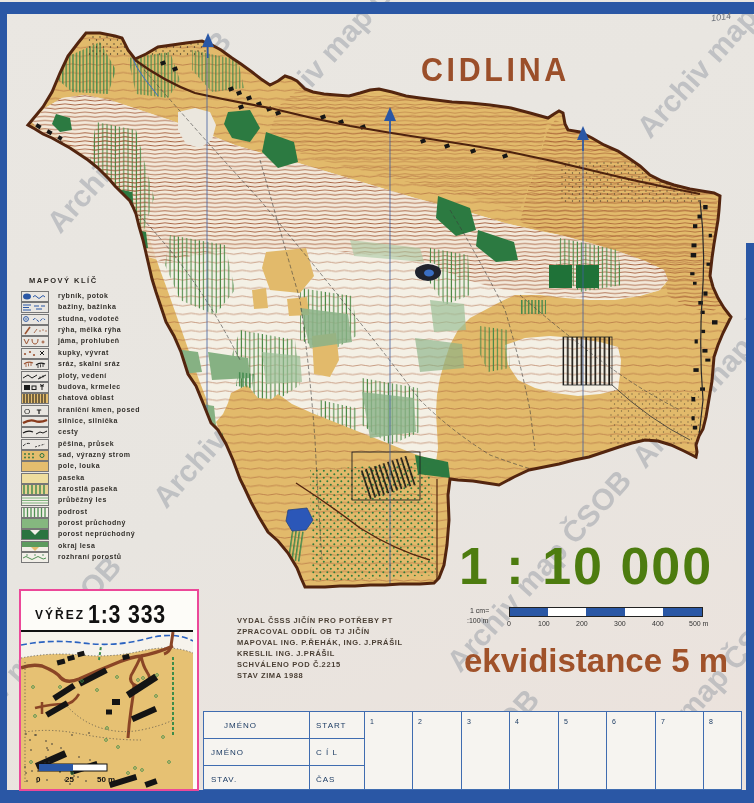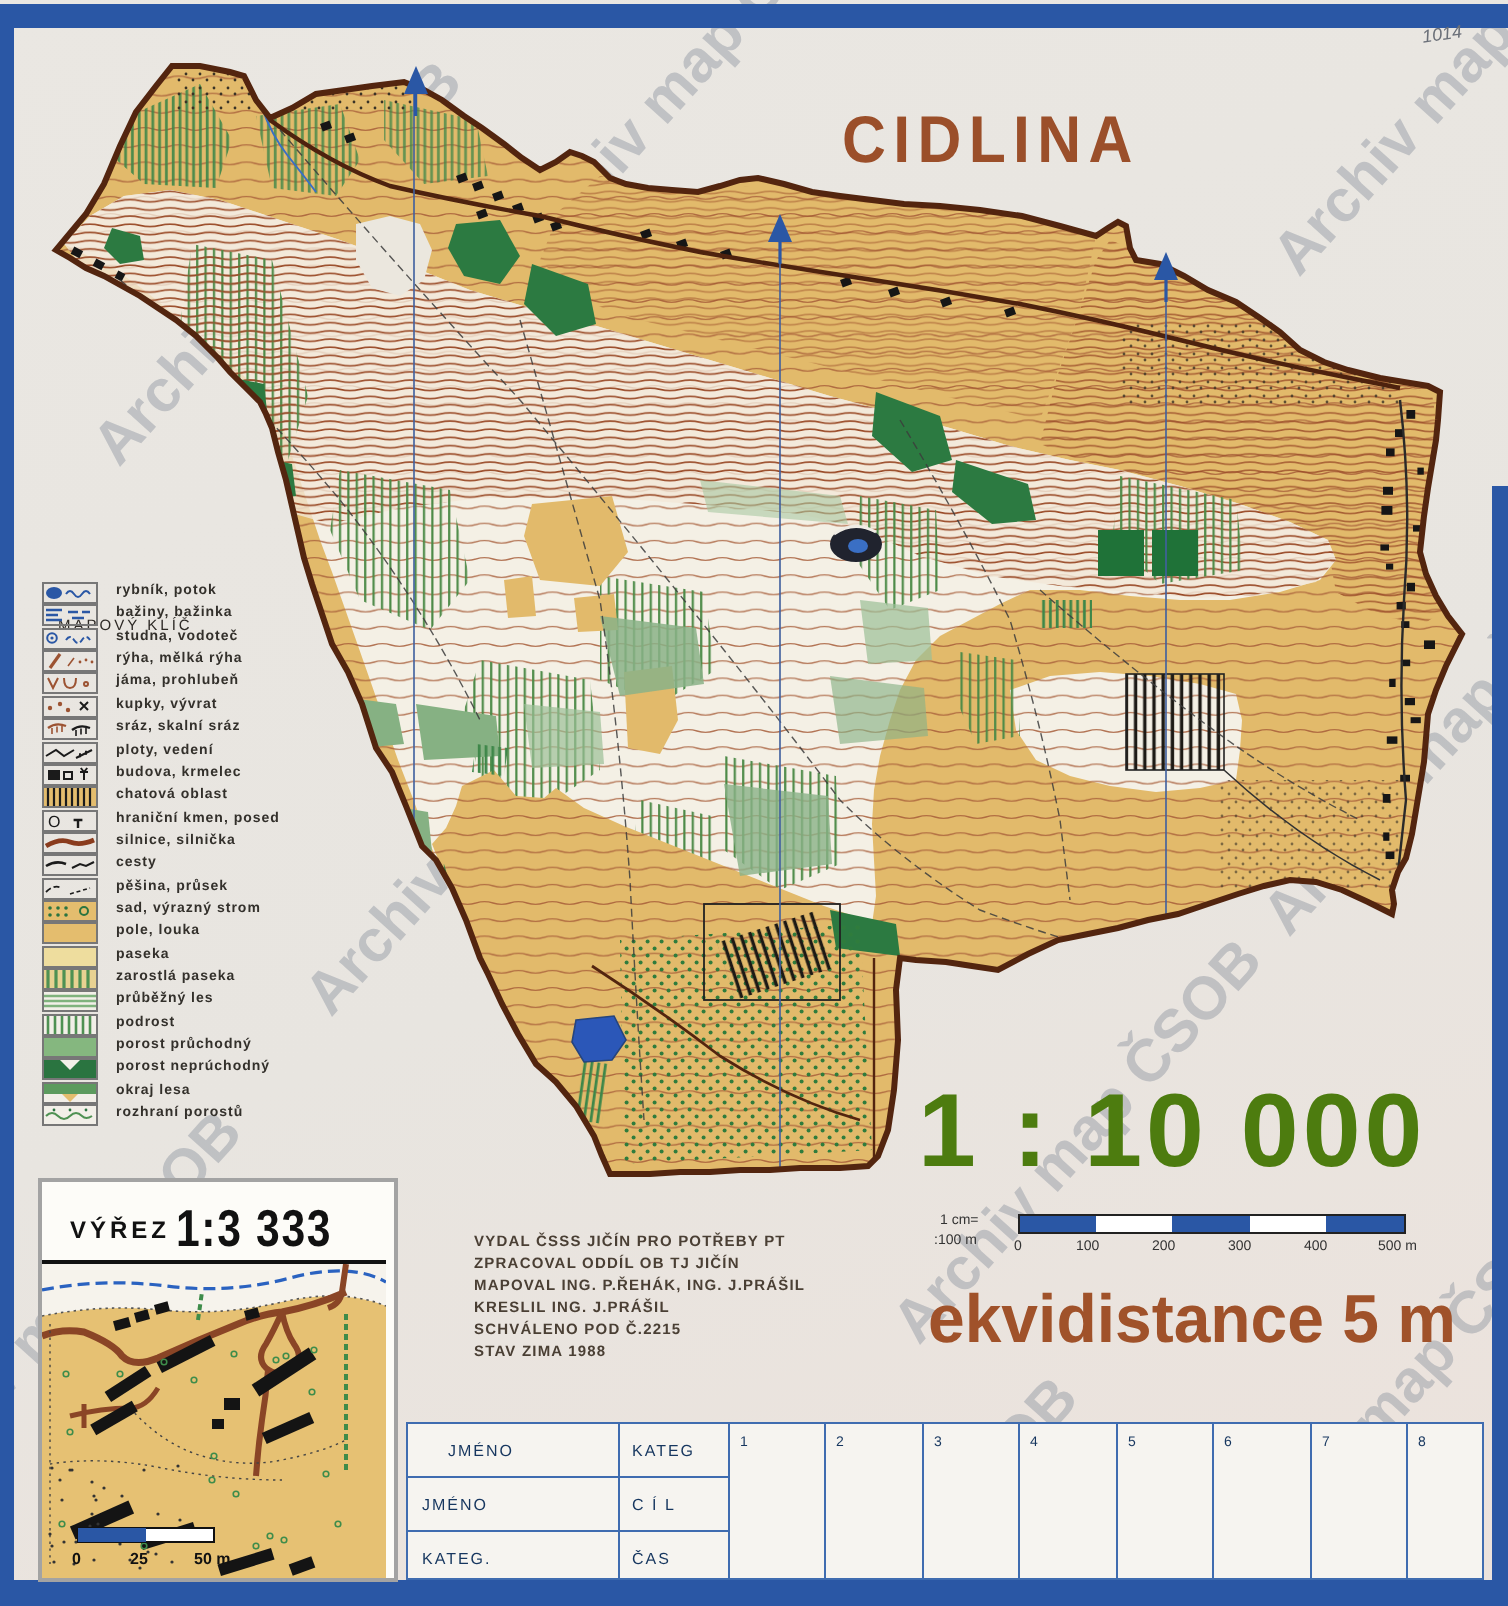--- a/index.html
+++ b/index.html
@@ -235,21 +235,21 @@
     </g>
 
 <g fill="#2a57a5">
       <path d="M577 140 L589 140 L583 126 Z"></path>
       <rect x="582.2" y="140" width="1.6" height="11"></rect>
     </g>
 </svg>
 
 <div id="legend" class="abs" style="left:20px;top:276px;width:210px;">
 
-  <div class="abs" style="left:9px;top:0px;font-size:7.5px;font-weight:normal;letter-spacing:1.5px;color:#2e2a26;margin-top:32px;">MAPOVÝ KLÍČ</div>
+  <div class="abs" style="left:9px;top:0px;font-size:7.5px;font-weight:bold;letter-spacing:1.5px;color:#2e2a26;">MAPOVÝ KLÍČ</div>
 
   <div class="abs" style="left:2px;top:16.0px;width:26px;height:9px;outline:0.5px solid #777;">
       <svg width="26" height="9" viewBox="0 0 26 9" style="display:block">
         <ellipse cx="5" cy="4.5" rx="4" ry="3" fill="#2a57a5"></ellipse>
         <path d="M11 5 q2 -3 4 0 q2 3 4 0 q2 -3 4 0" stroke="#2a57a5" fill="none"></path>
       </svg>
     </div>
   <div class="abs" style="left:38px;top:16.0px;font-size:7px;letter-spacing:0.5px;color:#33302b;font-weight:bold;white-space:nowrap;">rybník, potok</div>
 
   <div class="abs" style="left:2px;top:27.4px;width:26px;height:9px;outline:0.5px solid #777;">
@@ -446,21 +446,21 @@
         <rect x="0" y="0" width="26" height="9" fill="#f2efe8"></rect>
         <path d="M1 5q3 -3 6 0q3 3 6 0q3 -3 6 0q2 2 5 0" stroke="#4f9153" fill="none"></path>
         <circle cx="5" cy="2" r="0.7" fill="#2a7440"></circle>
         <circle cx="13" cy="2" r="0.7" fill="#2a7440"></circle>
         <circle cx="21" cy="2" r="0.7" fill="#2a7440"></circle>
       </svg>
     </div>
   <div class="abs" style="left:38px;top:277.1px;font-size:7px;letter-spacing:0.5px;color:#33302b;font-weight:bold;white-space:nowrap;">rozhraní porostů</div>
 </div>
 
-<div id="inset" class="abs" style="left:19px;top:589px;width:176px;height:198px;background:#fdfcf8;border:2px solid #a3a3a3;">
+<div id="inset" class="abs" style="left:19px;top:589px;width:176px;height:198px;background:#fdfcf8;border:2px solid #ec4899;">
 
 <div class="abs" style="left:14px;top:17px;font-size:12px;font-weight:bold;letter-spacing:2px;color:#111;">VÝŘEZ</div>
 
 <div class="abs" style="left:67px;top:8px;font-size:26px;font-weight:bold;color:#111;letter-spacing:1px;transform:scale(0.82,1);transform-origin:0 0;">1:3 333</div>
 
 <div class="abs" style="left:0;top:39px;width:172px;height:2px;background:#111;"></div>
 
 <div class="abs" style="left:0;top:41px;">
       <svg width="172" height="157" viewBox="0 0 172 157" style="display:block">
         <rect x="0" y="0" width="172" height="157" fill="#f6f3ec"></rect>
@@ -586,23 +586,23 @@
   <div class="abs" style="left:0;top:26px;width:160px;height:1px;background:#3f6cb0;"></div>
 
   <div class="abs" style="left:0;top:53px;width:160px;height:1px;background:#3f6cb0;"></div>
 
   <div class="abs" style="left:105px;top:0;width:1px;height:77px;background:#3f6cb0;"></div>
 
   <div class="abs" style="left:20px;top:9px;">JMÉNO</div>
 
   <div class="abs" style="left:7px;top:36px;">JMÉNO</div>
 
-  <div class="abs" style="left:7px;top:63px;">KATEG.</div>
-
-  <div class="abs" style="left:112px;top:9px;">KATEG</div>
+  <div class="abs" style="left:7px;top:63px;">STAV.</div>
+
+  <div class="abs" style="left:112px;top:9px;">START</div>
 
   <div class="abs" style="left:112px;top:36px;">C Í L</div>
 
   <div class="abs" style="left:112px;top:63px;">ČAS</div>
 
   <div class="abs" style="left:160px;top:0;width:1px;height:77px;background:#3f6cb0;"></div>
   <div class="abs" style="left:208px;top:0;width:1px;height:77px;background:#3f6cb0;"></div>
   <div class="abs" style="left:257px;top:0;width:1px;height:77px;background:#3f6cb0;"></div>
   <div class="abs" style="left:305px;top:0;width:1px;height:77px;background:#3f6cb0;"></div>
   <div class="abs" style="left:354px;top:0;width:1px;height:77px;background:#3f6cb0;"></div>

